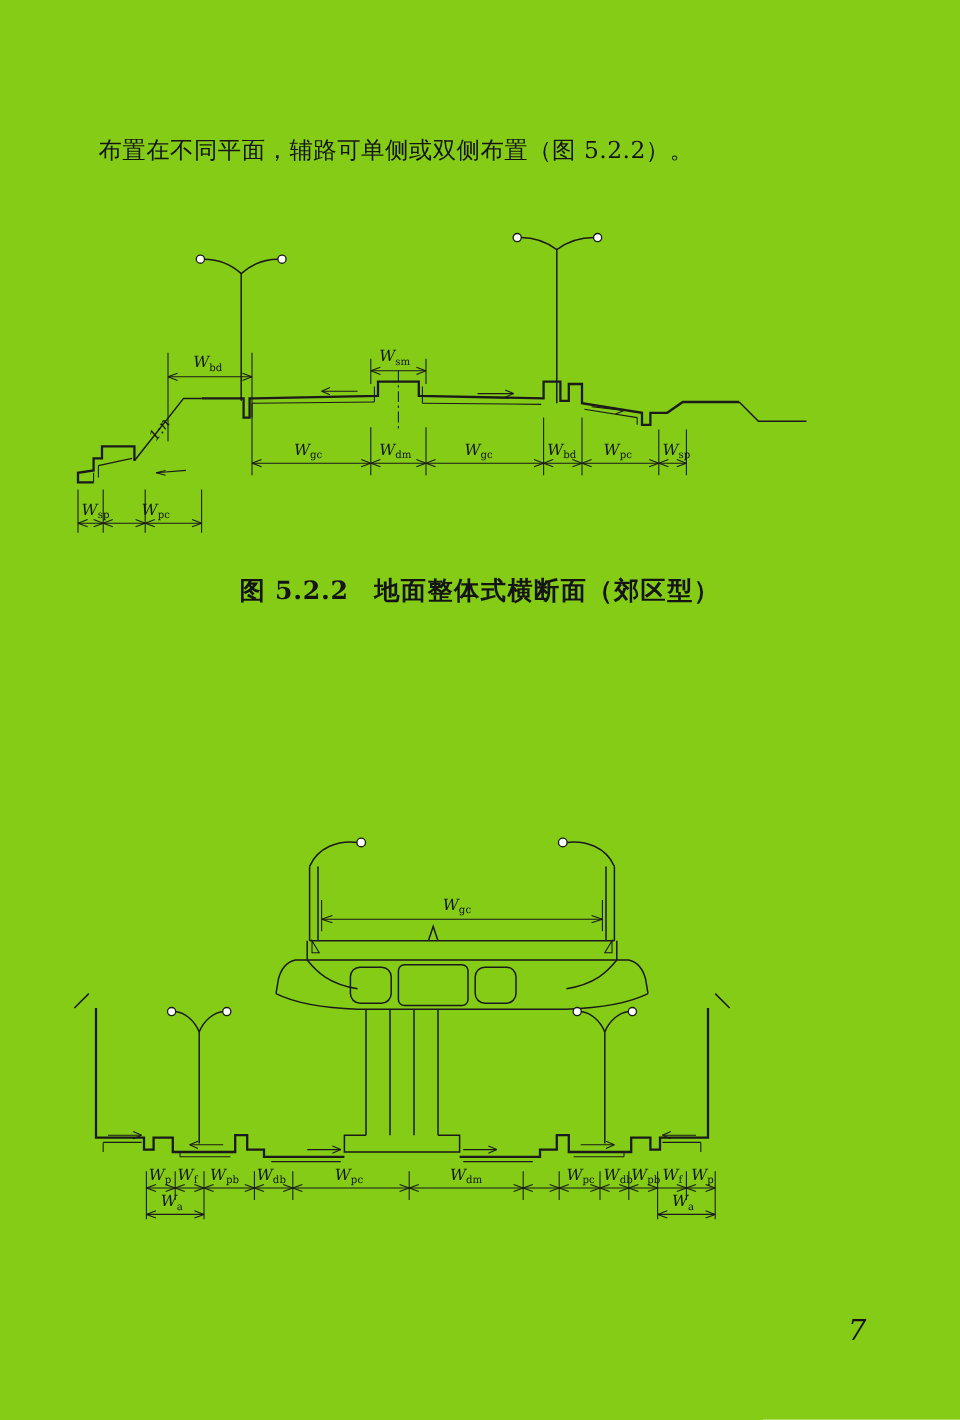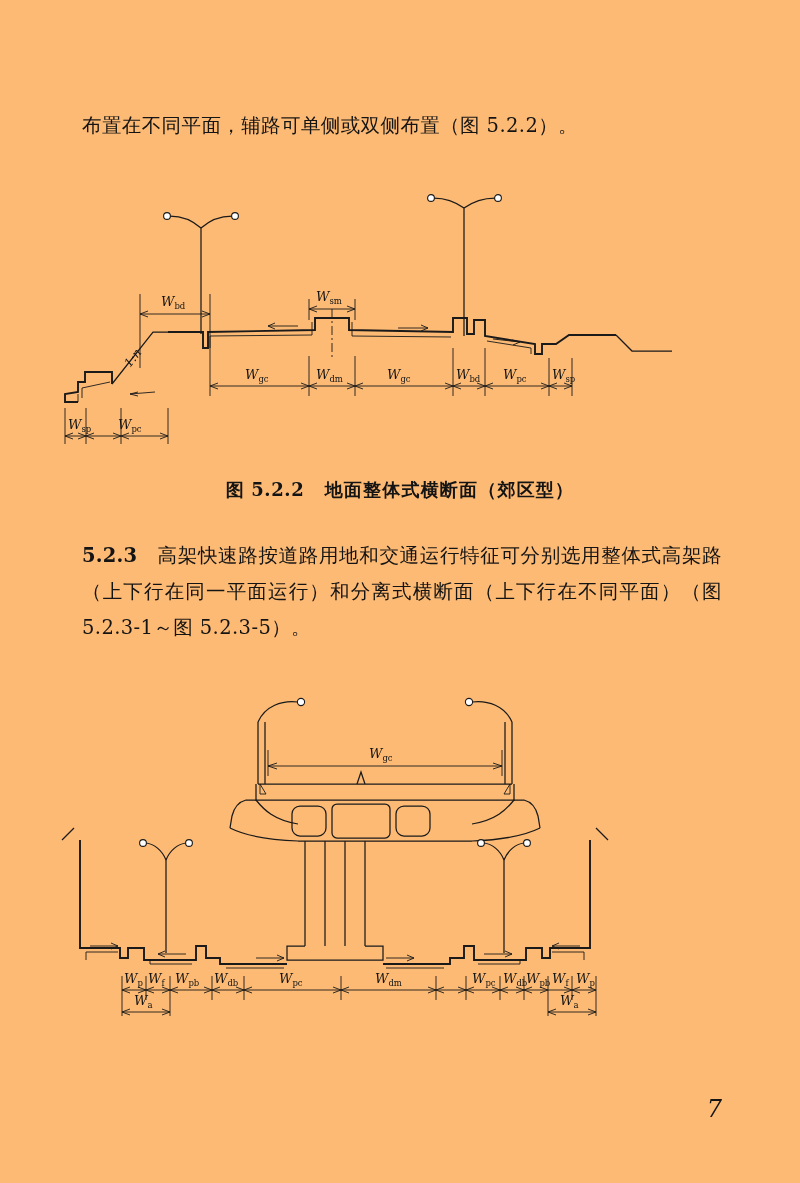--- a/index.html
+++ b/index.html
@@ -11,21 +11,21 @@
     width: 800px;
     height: 1183px;
     position: relative;
     font-family: "DejaVu Serif", "Liberation Serif", serif;
     color: #1a1a1a;
     overflow: hidden;
   }
   .page {
     position: absolute;
     inset: 0;
-    background: #fdba74;
+    background: #84cc16;
   }
 
   
   .para {
     position: absolute;
     font-size: 19.5px;
     line-height: 36px;
     letter-spacing: 0.4px;
     color: #141414;
     text-align: justify;
@@ -43,21 +43,21 @@
   .secnum {
     font-weight: bold;
     letter-spacing: 0.2px;
   }
   .indent-gap { display: inline-block; width: 20px; }
 
   .caption {
     position: absolute;
     width: 800px;
     text-align: center;
-    font-size: 18px;
+    font-size: 21px;
     letter-spacing: 0.6px;
     color: #141414;
   }
   .caption .cap-num { font-weight: 600; }
   .caption .cap-txt { font-weight: bold; margin-left: 14px; letter-spacing: 1.2px;}
   #caption-1 { top: 478px; }
   #caption-2 { top: 1026px; }
 
   .pagenum {
     position: absolute;
@@ -246,23 +246,20 @@
         <text class="lbl" x="58" y="233">W<tspan class="lbl-sub" dy="3">pc</tspan></text>
       </g>
     </svg>
   </div>
 
   <div class="caption" id="caption-1">
     <span class="cap-num">图 5.2.2</span>
     <span class="cap-txt">地面整体式横断面（郊区型）</span>
   </div>
 
-  <div class="para para-523">
-    <span class="secnum">5.2.3</span><span class="indent-gap"></span><span>高架快速路按道路用地和交通运行特征可分别选用整体式高架路（上下行在同一平面运行）和分离式横断面（上下行在不同平面）（图 5.2.3-1～图 5.2.3-5）。</span>
-  </div>
 
   <div class="figure" id="figure-2">
     <svg width="690" height="330" viewBox="0 0 690 330">
 
       <g>
         <path class="ln" d="M198,34 C205,18 222,12 238,14"></path>
         <circle class="lampdot" cx="241" cy="14" r="3.6"></circle>
       </g>
       <g>
         <path class="ln" d="M452,34 C445,18 428,12 412,14"></path>

